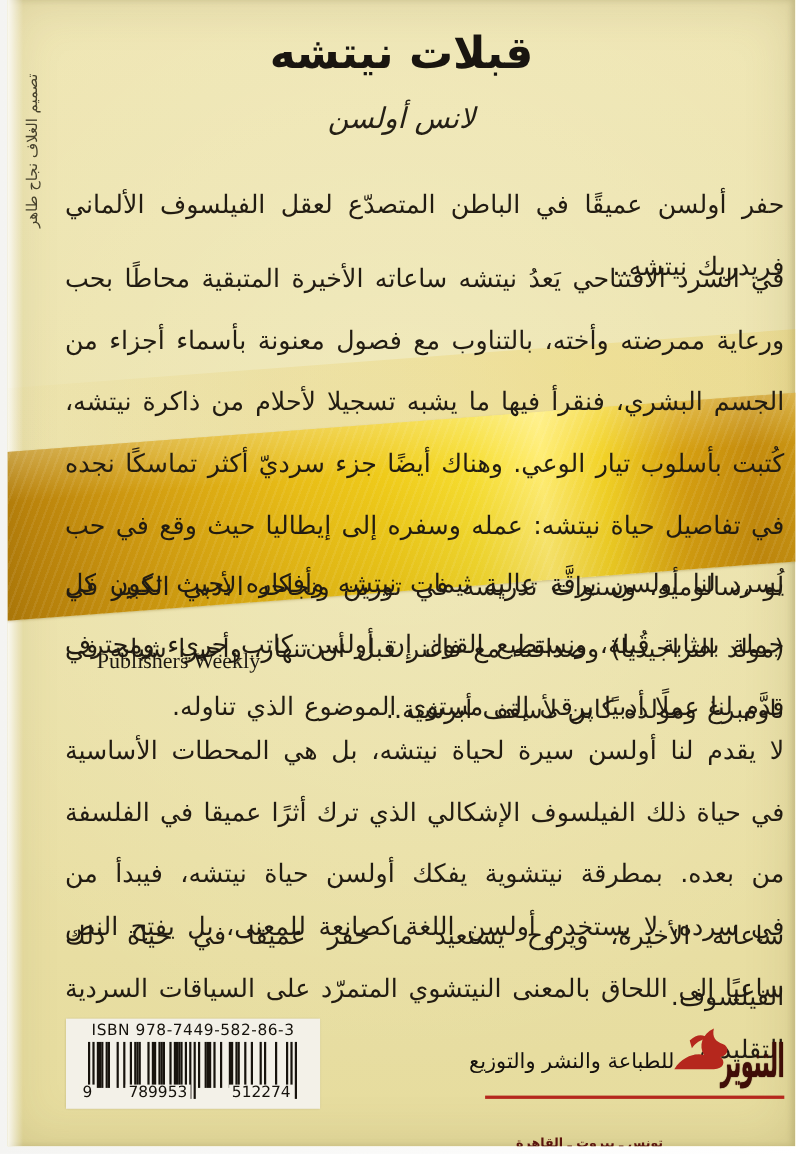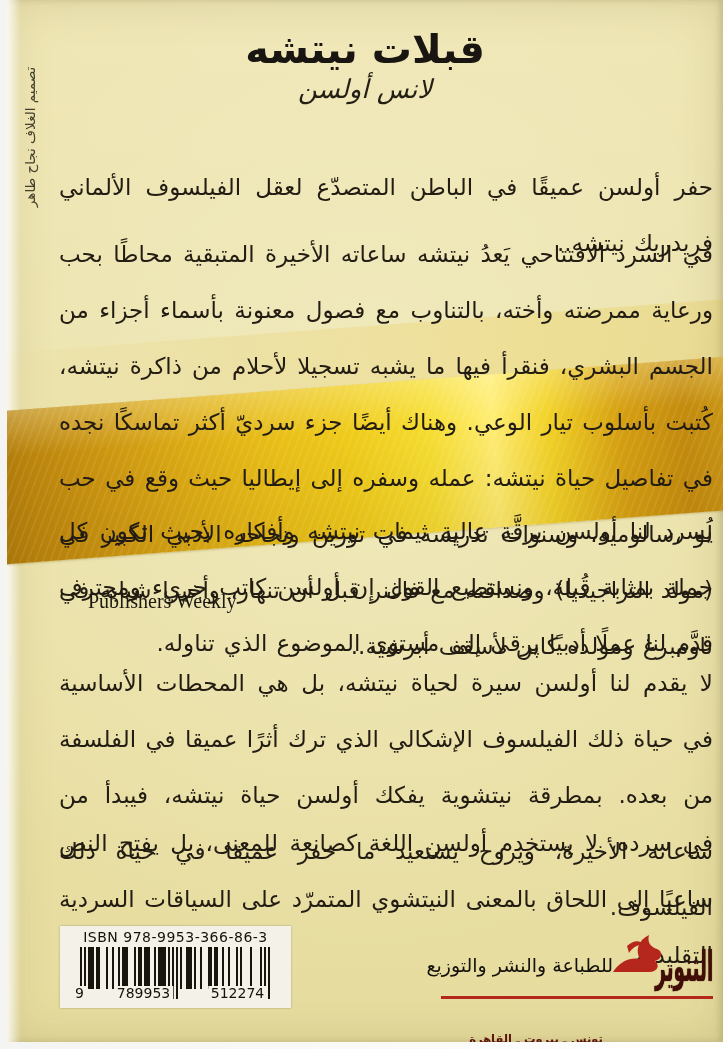--- a/index.html
+++ b/index.html
@@ -29,21 +29,21 @@
              #d6a011 82%,#c48b0d 90%,#cf9f1a 100%);
          box-shadow:0 1px 2px rgba(120,90,10,.25);}
 
   
   .spine{position:absolute;left:-86px;top:128px;width:220px;height:18px;
          transform:rotate(-90deg);text-align:center;
          font-size:13.5px;color:#45402b;letter-spacing:.5px;direction:rtl;}
 
   .masthead{position:absolute;left:0;right:0;top:24px;text-align:center;direction:rtl;color:#191510;}
   .title{font-size:40px;font-weight:bold;line-height:50px;letter-spacing:1px;}
-  .author{font-size:26px;font-style:italic;margin-top:0;color:#241f15;}
+  .author{font-size:26px;font-style:italic;margin-top:19px;color:#241f15;}
 
   .textcol{position:absolute;left:52px;right:10px;top:0;bottom:0;}
   .para{position:absolute;left:0;right:0;direction:rtl;text-align:justify;
         font-size:23px;line-height:56px;color:#221c12;word-spacing:2px;}
   .p1{top:136px;} .p2{top:203px;} .p3{top:480px;} .p4{top:632px;} .p5{top:792px;}
   .pw{position:absolute;left:29px;top:590px;direction:ltr;text-align:left;
       font-family:"Liberation Serif","DejaVu Serif",serif;font-size:20px;color:#1c1812;}
 
   
   .isbn-box{position:absolute;left:53px;top:926px;width:231px;height:82px;
@@ -89,21 +89,21 @@
     <div class="textcol">
       <p class="para p1">حفر أولسن عميقًا في الباطن المتصدّع لعقل الفيلسوف الألماني فريدريك نيتشه..</p>
       <p class="para p2">في السرد الافتتاحي يَعدُ نيتشه ساعاته الأخيرة المتبقية محاطًا بحب ورعاية ممرضته وأخته، بالتناوب مع فصول معنونة بأسماء أجزاء من الجسم البشري، فنقرأ فيها ما يشبه تسجيلا لأحلام من ذاكرة نيتشه، كُتبت بأسلوب تيار الوعي. وهناك أيضًا جزء سرديّ أكثر تماسكًا نجده في تفاصيل حياة نيتشه: عمله وسفره إلى إيطاليا حيث وقع في حب لُو ،سالوميه، وسنوات تدريسه في تورين ونجاحه الأدبي الكبير في (مولد التراجيديا) وصداقته مع فاغنر قبل أن تنهار، وأخيرا شبابه في ناومبرغ ومولده كابن لأسقف أبرشية..</p>
       <p class="para p3">يسرد لنا أولسن برقَّة عالية ثيمات نيتشه وأفكاره بحيث تكون كل جملة بمثابة قُبلة، ونستطيع القول إن أولسن كاتب جريء ومحترف قدَّم لنا عملًا أدبيًا يرقى إلى مستوى الموضوع الذي تناوله.</p>
       <div class="pw">Publishers Weekly</div>
       <p class="para p4">لا يقدم لنا أولسن سيرة لحياة نيتشه، بل هي المحطات الأساسية في حياة ذلك الفيلسوف الإشكالي الذي ترك أثرًا عميقا في الفلسفة من بعده. بمطرقة نيتشوية يفكك أولسن حياة نيتشه، فيبدأ من ساعاته الأخيرة، ويروح يستعيد ما حفر عميقا في حياة ذلك الفيلسوف.</p>
       <p class="para p5">في سرده، لا يستخدم أولسن اللغة كصانعة للمعنى، بل يفتح النص ساعيًا إلى اللحاق بالمعنى النيتشوي المتمرّد على السياقات السردية التقليدية.</p>
     </div>
 
     <div class="isbn-box">
-      <div class="isbn-label">ISBN 978-9953-366-86-3</div>
+      <div class="isbn-label">ISBN 978-7449-582-86-3</div>
       <svg class="bars" id="barcode" width="192" height="52">
           <rect x="0" y="0" width="2" height="52" fill="#17130d"></rect>
           <rect x="4" y="0" width="2" height="52" fill="#17130d"></rect>
           <rect x="8" y="0" width="2" height="42" fill="#17130d"></rect>
           <rect x="10" y="0" width="2" height="42" fill="#17130d"></rect>
           <rect x="12" y="0" width="2" height="42" fill="#17130d"></rect>
           <rect x="16" y="0" width="2" height="42" fill="#17130d"></rect>
           <rect x="18" y="0" width="2" height="42" fill="#17130d"></rect>
           <rect x="26" y="0" width="2" height="42" fill="#17130d"></rect>
           <rect x="32" y="0" width="2" height="42" fill="#17130d"></rect>

